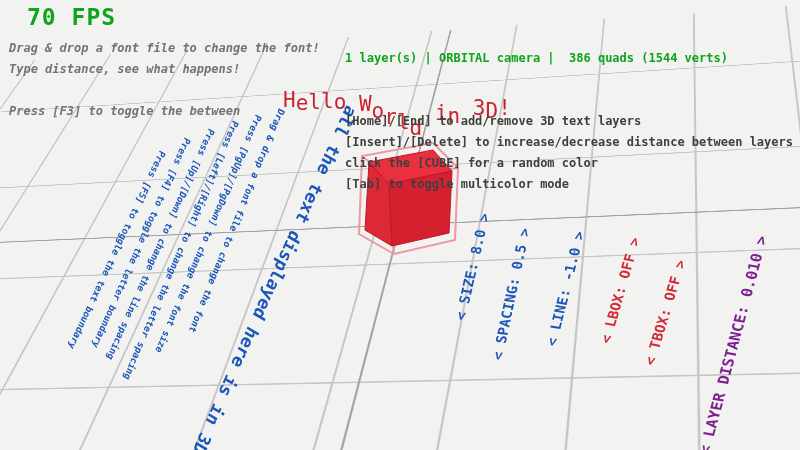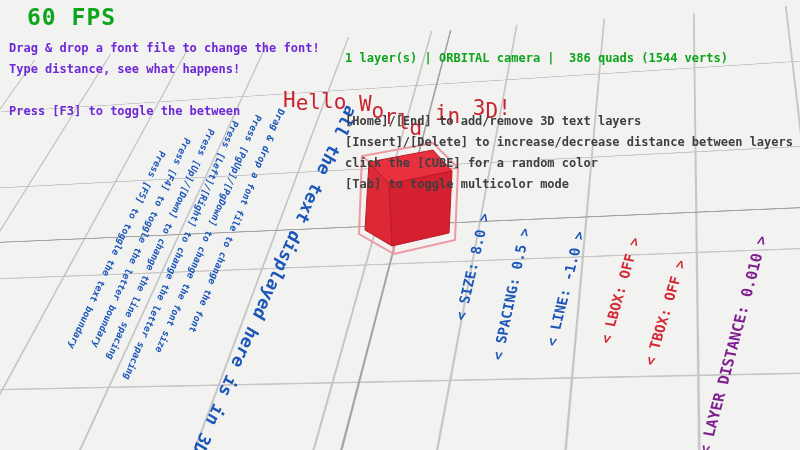--- a/index.html
+++ b/index.html
@@ -72,19 +72,19 @@
     </g>
     <g stroke-width="1">
       <polygon id="cube-top" points="433,150 452,171 389,184 369,162" fill="#e9303e" stroke="#bb1a26"></polygon>
       <polygon id="cube-left" points="369,162 389,184 392,246 365,230" fill="#de2836" stroke="#bb1a26"></polygon>
       <polygon id="cube-right" points="389,184 452,171 449,233 392,246" fill="#d52030" stroke="#bb1a26"></polygon>
     </g>
   </svg>
 
   <div id="title3d" style="color: rgb(200, 35, 47);"><span style="transform: translateY(2px);">H</span><span style="transform: translateY(5px);">e</span><span style="transform: translateY(4px);">l</span><span style="transform: translateY(3px);">l</span><span style="transform: translateY(4px);">o</span><span style="transform: translateY(0px);"> </span><span style="transform: translateY(6px);">W</span><span style="transform: translateY(13px);">o</span><span style="transform: translateY(19px);">r</span><span style="transform: translateY(24px);">l</span><span style="transform: translateY(30px);">d</span><span style="transform: translateY(0px);"> </span><span style="transform: translateY(15px);">i</span><span style="transform: translateY(18px);">n</span><span style="transform: translateY(0px);"> </span><span style="transform: translateY(10px);">3</span><span style="transform: translateY(13px);">D</span><span style="transform: translateY(10px);">!</span></div>
 
-  <div id="fps" style="color: rgb(13, 165, 28);">60 FPS</div>
-  <div id="hud-left" style="color: #6d28d9;"><div class="hline">Drag &amp; drop a font file to change the font!</div><div class="hline">Type distance, see what happens!</div><div class="hline">&nbsp;</div><div class="hline">Press [F3] to toggle the between</div></div>
+  <div id="fps" style="color: rgb(13, 165, 28);">70 FPS</div>
+  <div id="hud-left" style="color: #737373; font-style: italic;"><div class="hline">Drag &amp; drop a font file to change the font!</div><div class="hline">Type distance, see what happens!</div><div class="hline">&nbsp;</div><div class="hline">Press [F3] to toggle the between</div></div>
   <div id="hud-right">
     <div class="hline" id="status-line" style="color: rgb(13, 165, 28);">1 layer(s) | ORBITAL camera |  386 quads (1544 verts)</div>
   <div class="hline" style="color: rgb(63, 63, 63);">[Home]/[End] to add/remove 3D text layers</div><div class="hline" style="color: rgb(63, 63, 63);">[Insert]/[Delete] to increase/decrease distance between layers</div><div class="hline" style="color: rgb(63, 63, 63);">click the [CUBE] for a random color</div><div class="hline" style="color: rgb(63, 63, 63);">[Tab] to toggle multicolor mode</div></div>
 
 </div>
 
 </body></html>

